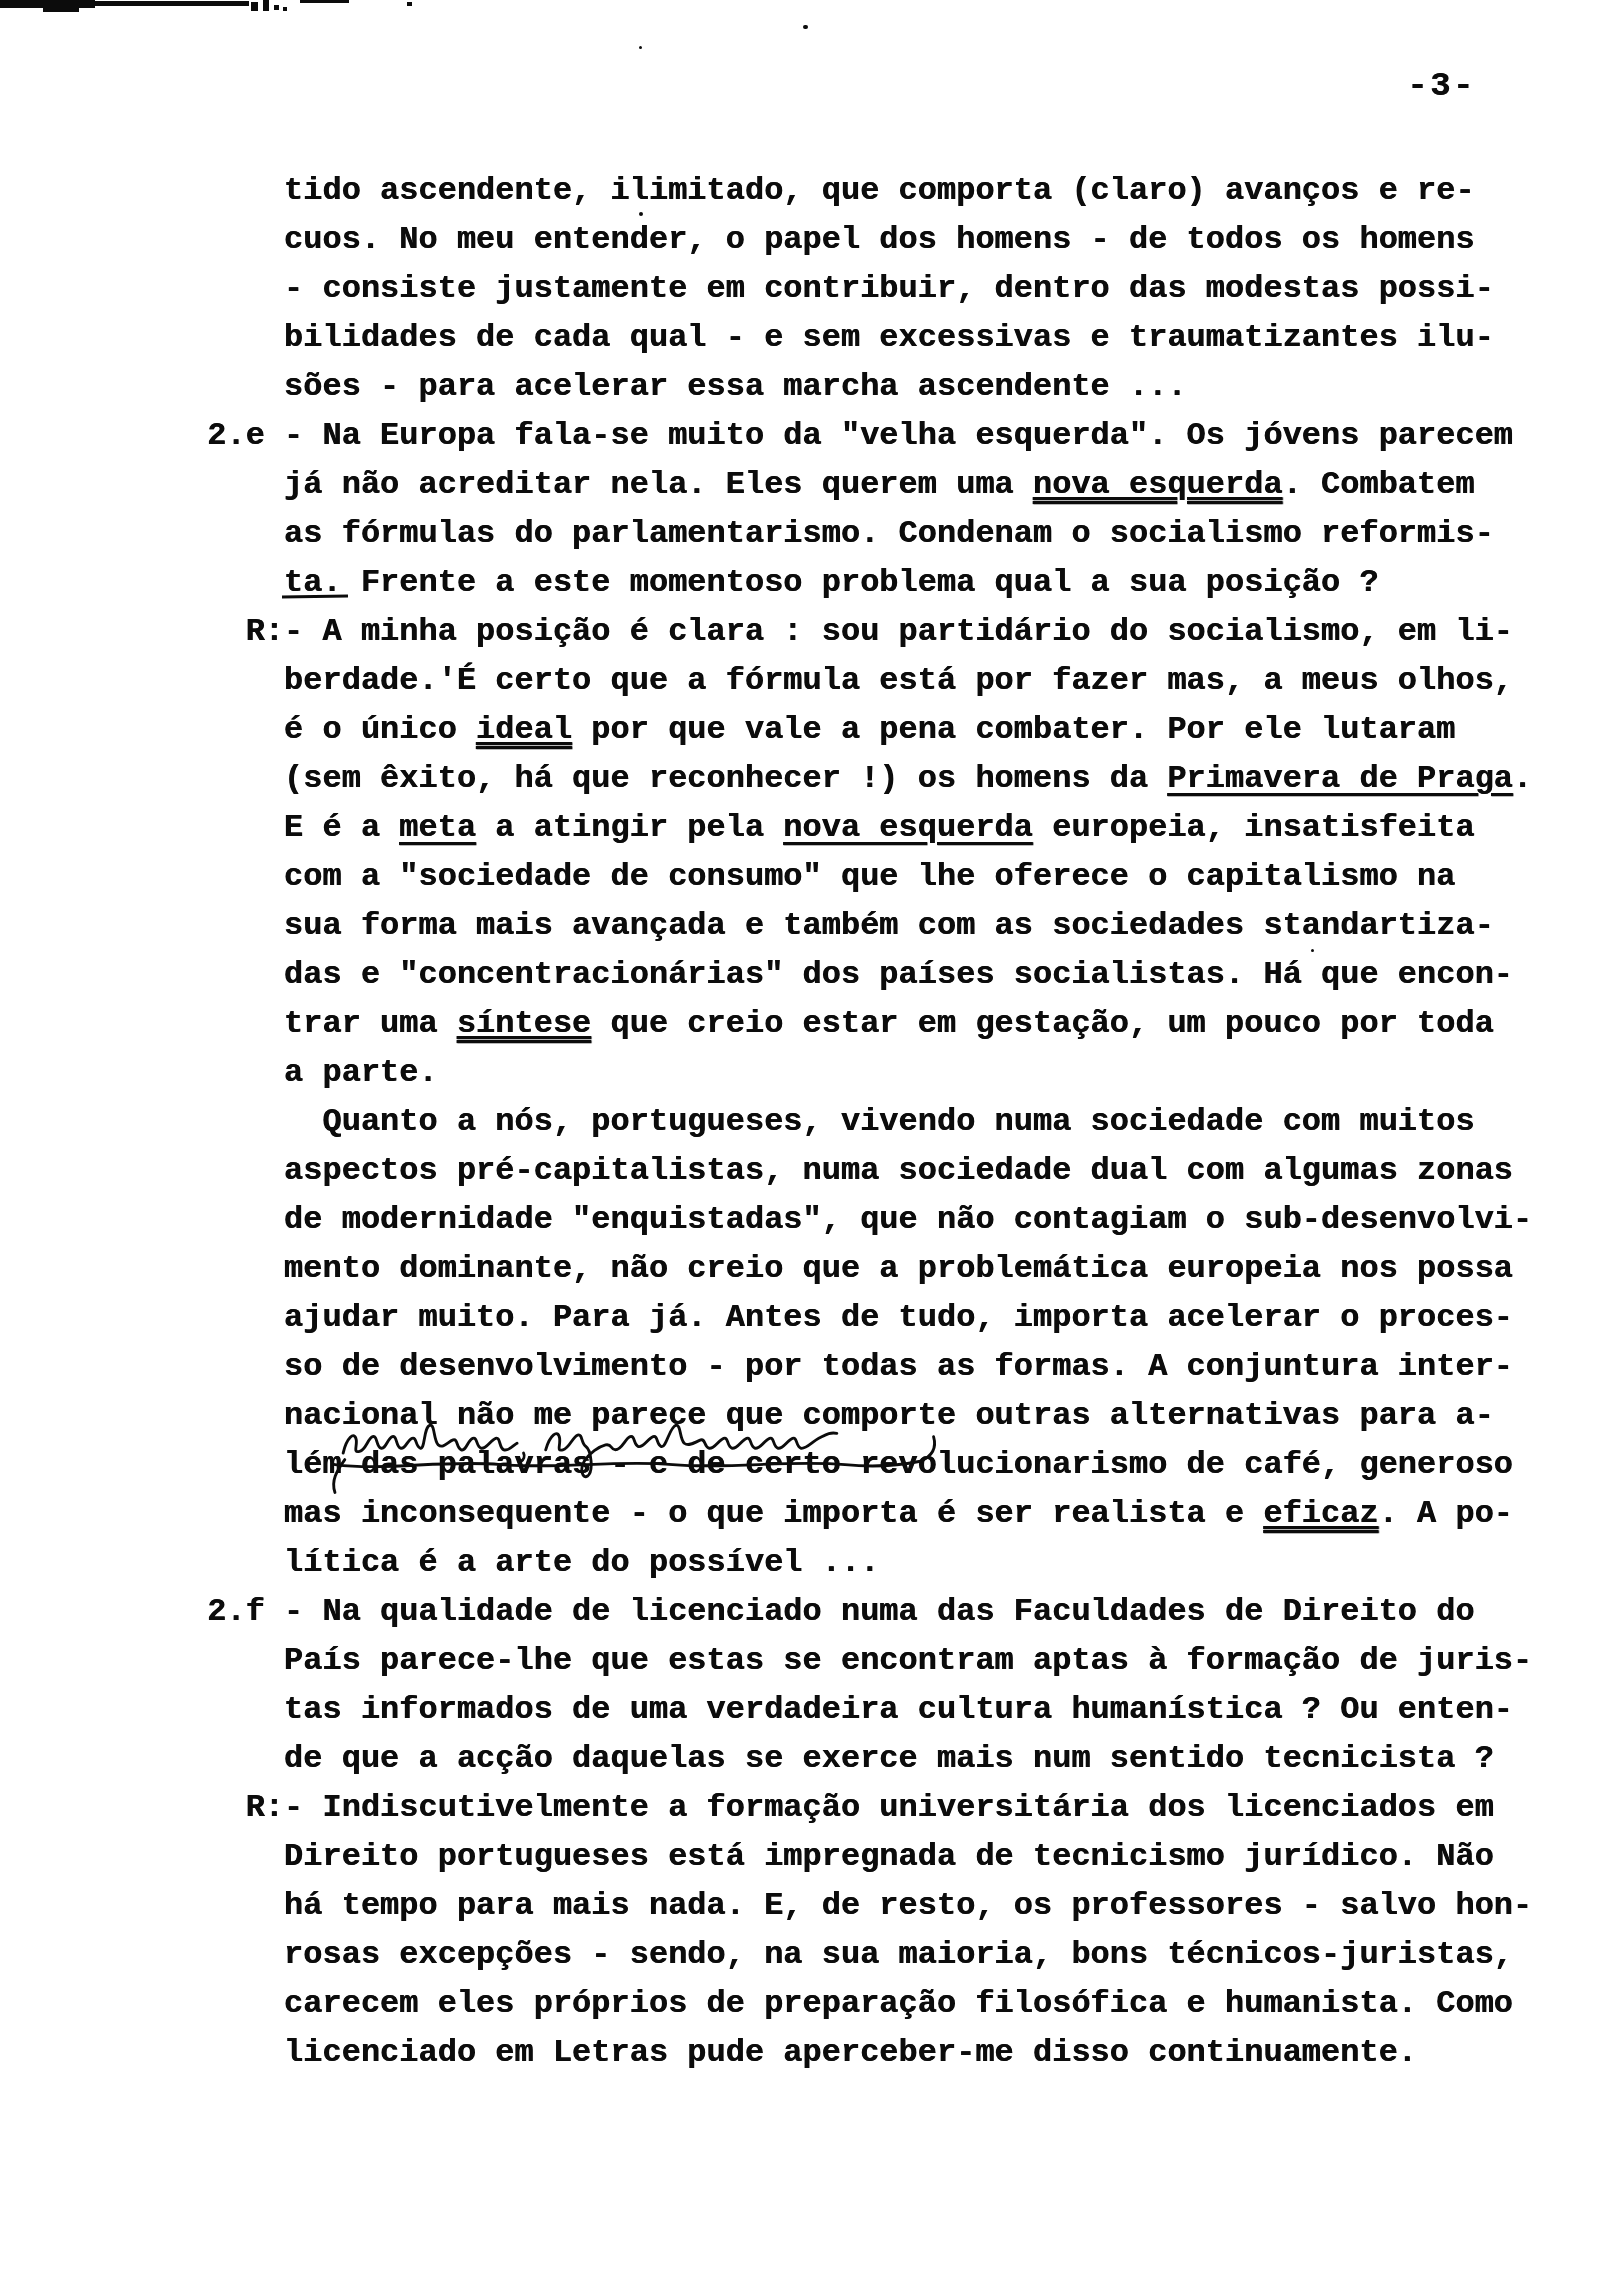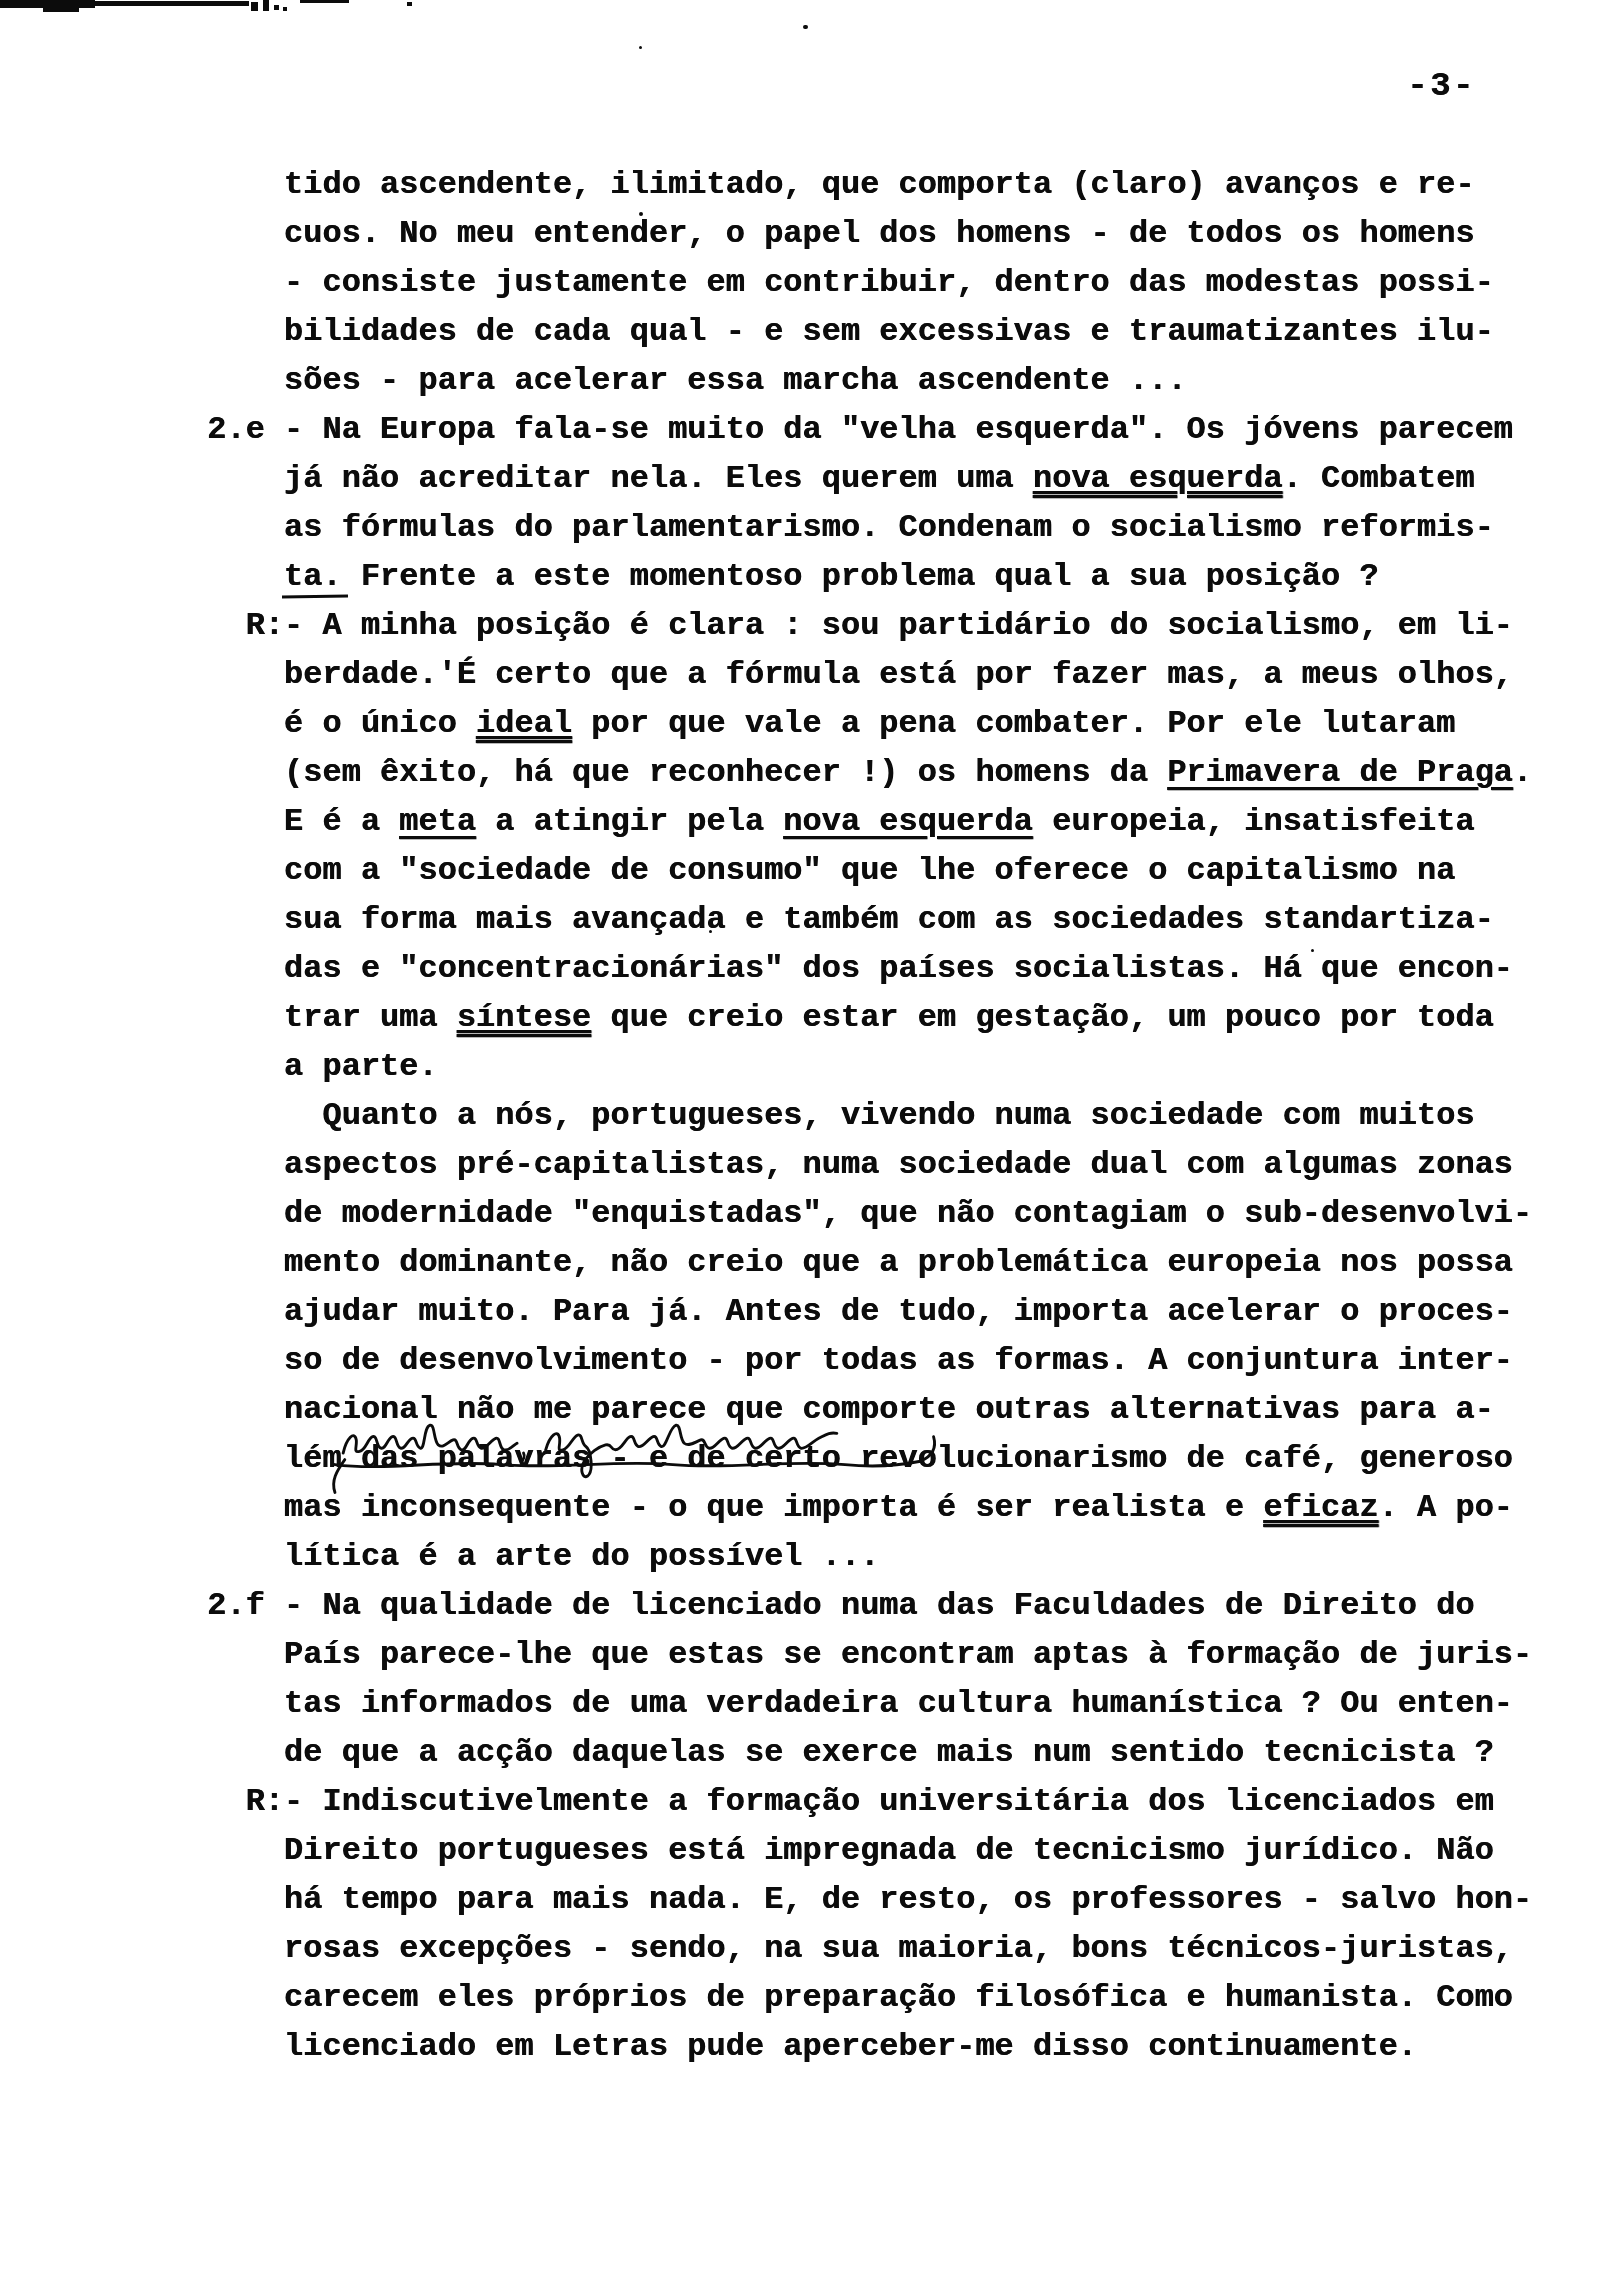--- a/index.html
+++ b/index.html
@@ -19,21 +19,21 @@
   
   .page-num{
     position:absolute;left:1407px;top:69px;
     font:700 34px/1 "Liberation Mono","DejaVu Sans Mono",monospace;
     letter-spacing:2.5px;
     color:var(--ink,#0c0c0c);
     text-shadow:0.7px 0.4px 0 var(--ink,#0c0c0c);
   }
   
   .doc{
-    position:absolute;left:207px;top:160px;
+    position:absolute;left:207px;top:166px;
     font:700 32px/49px "Liberation Mono","DejaVu Sans Mono",monospace;
     white-space:pre;
     color:var(--ink,#0c0c0c);
     text-shadow:0.5px 0.3px 0 var(--ink,#0c0c0c);
   }
   .line{height:49px;}
   .u1{
     text-decoration:underline;
     text-decoration-thickness:3.3px;
     text-underline-offset:5.7px;

